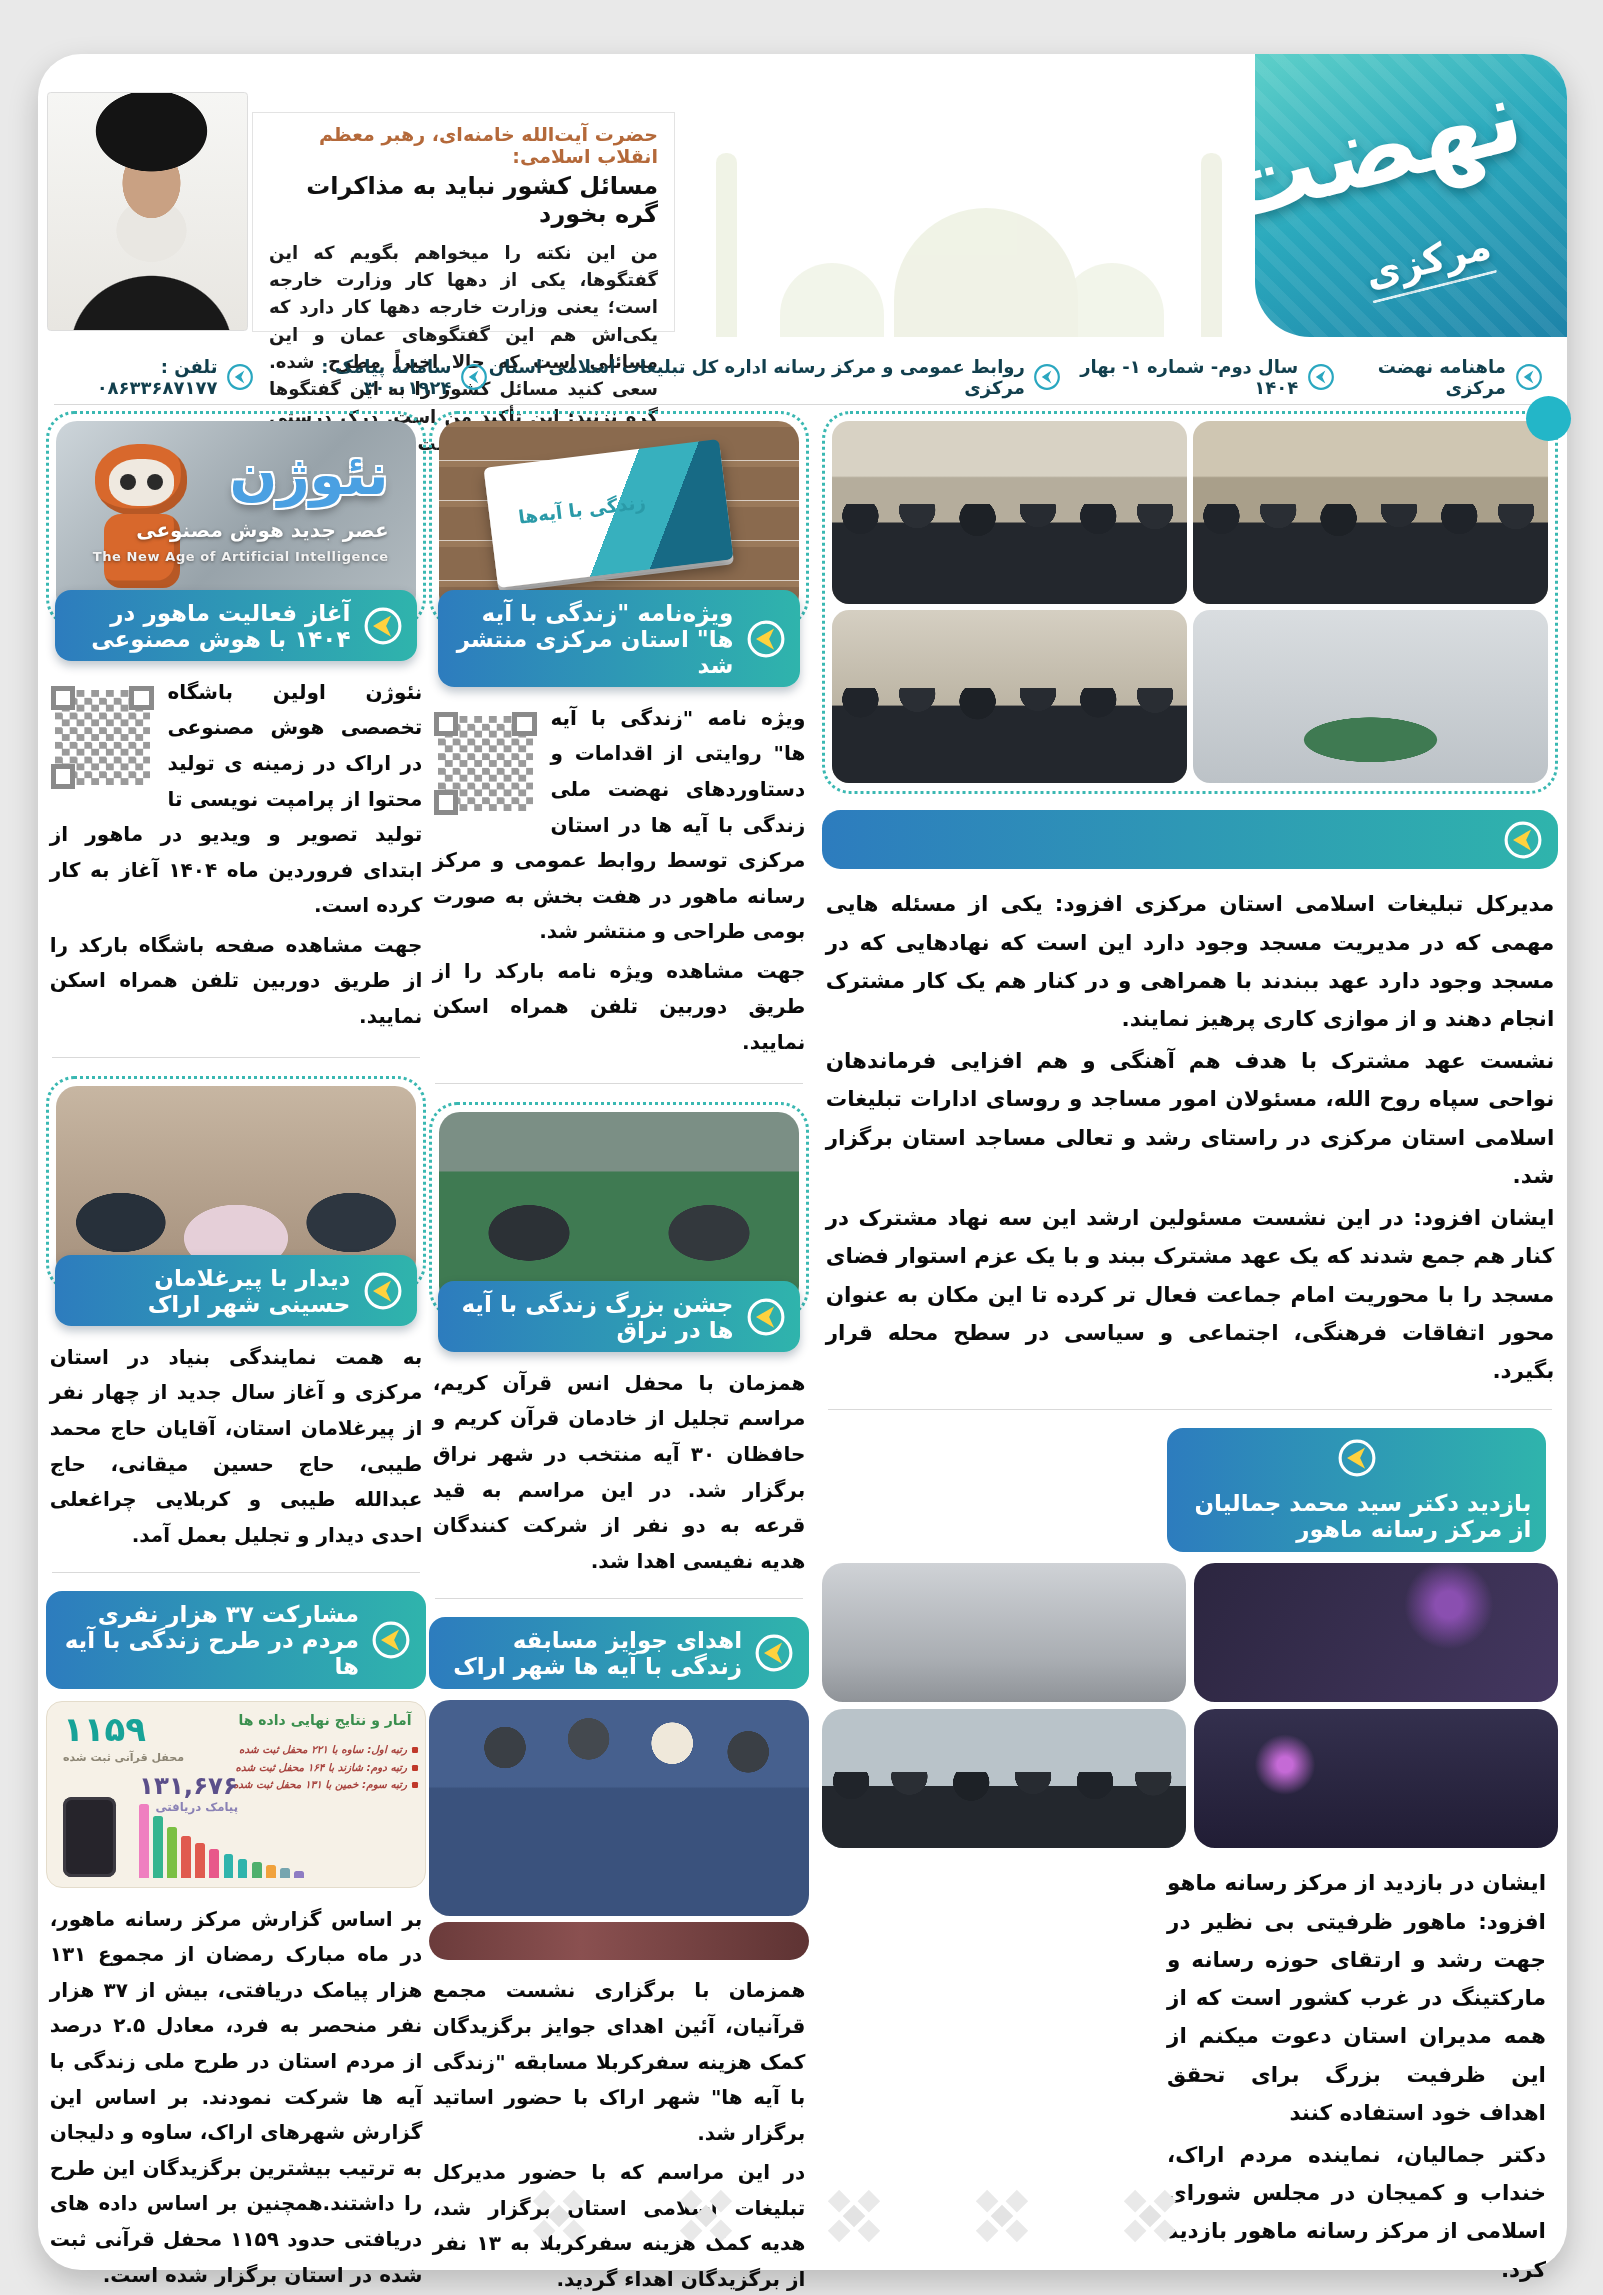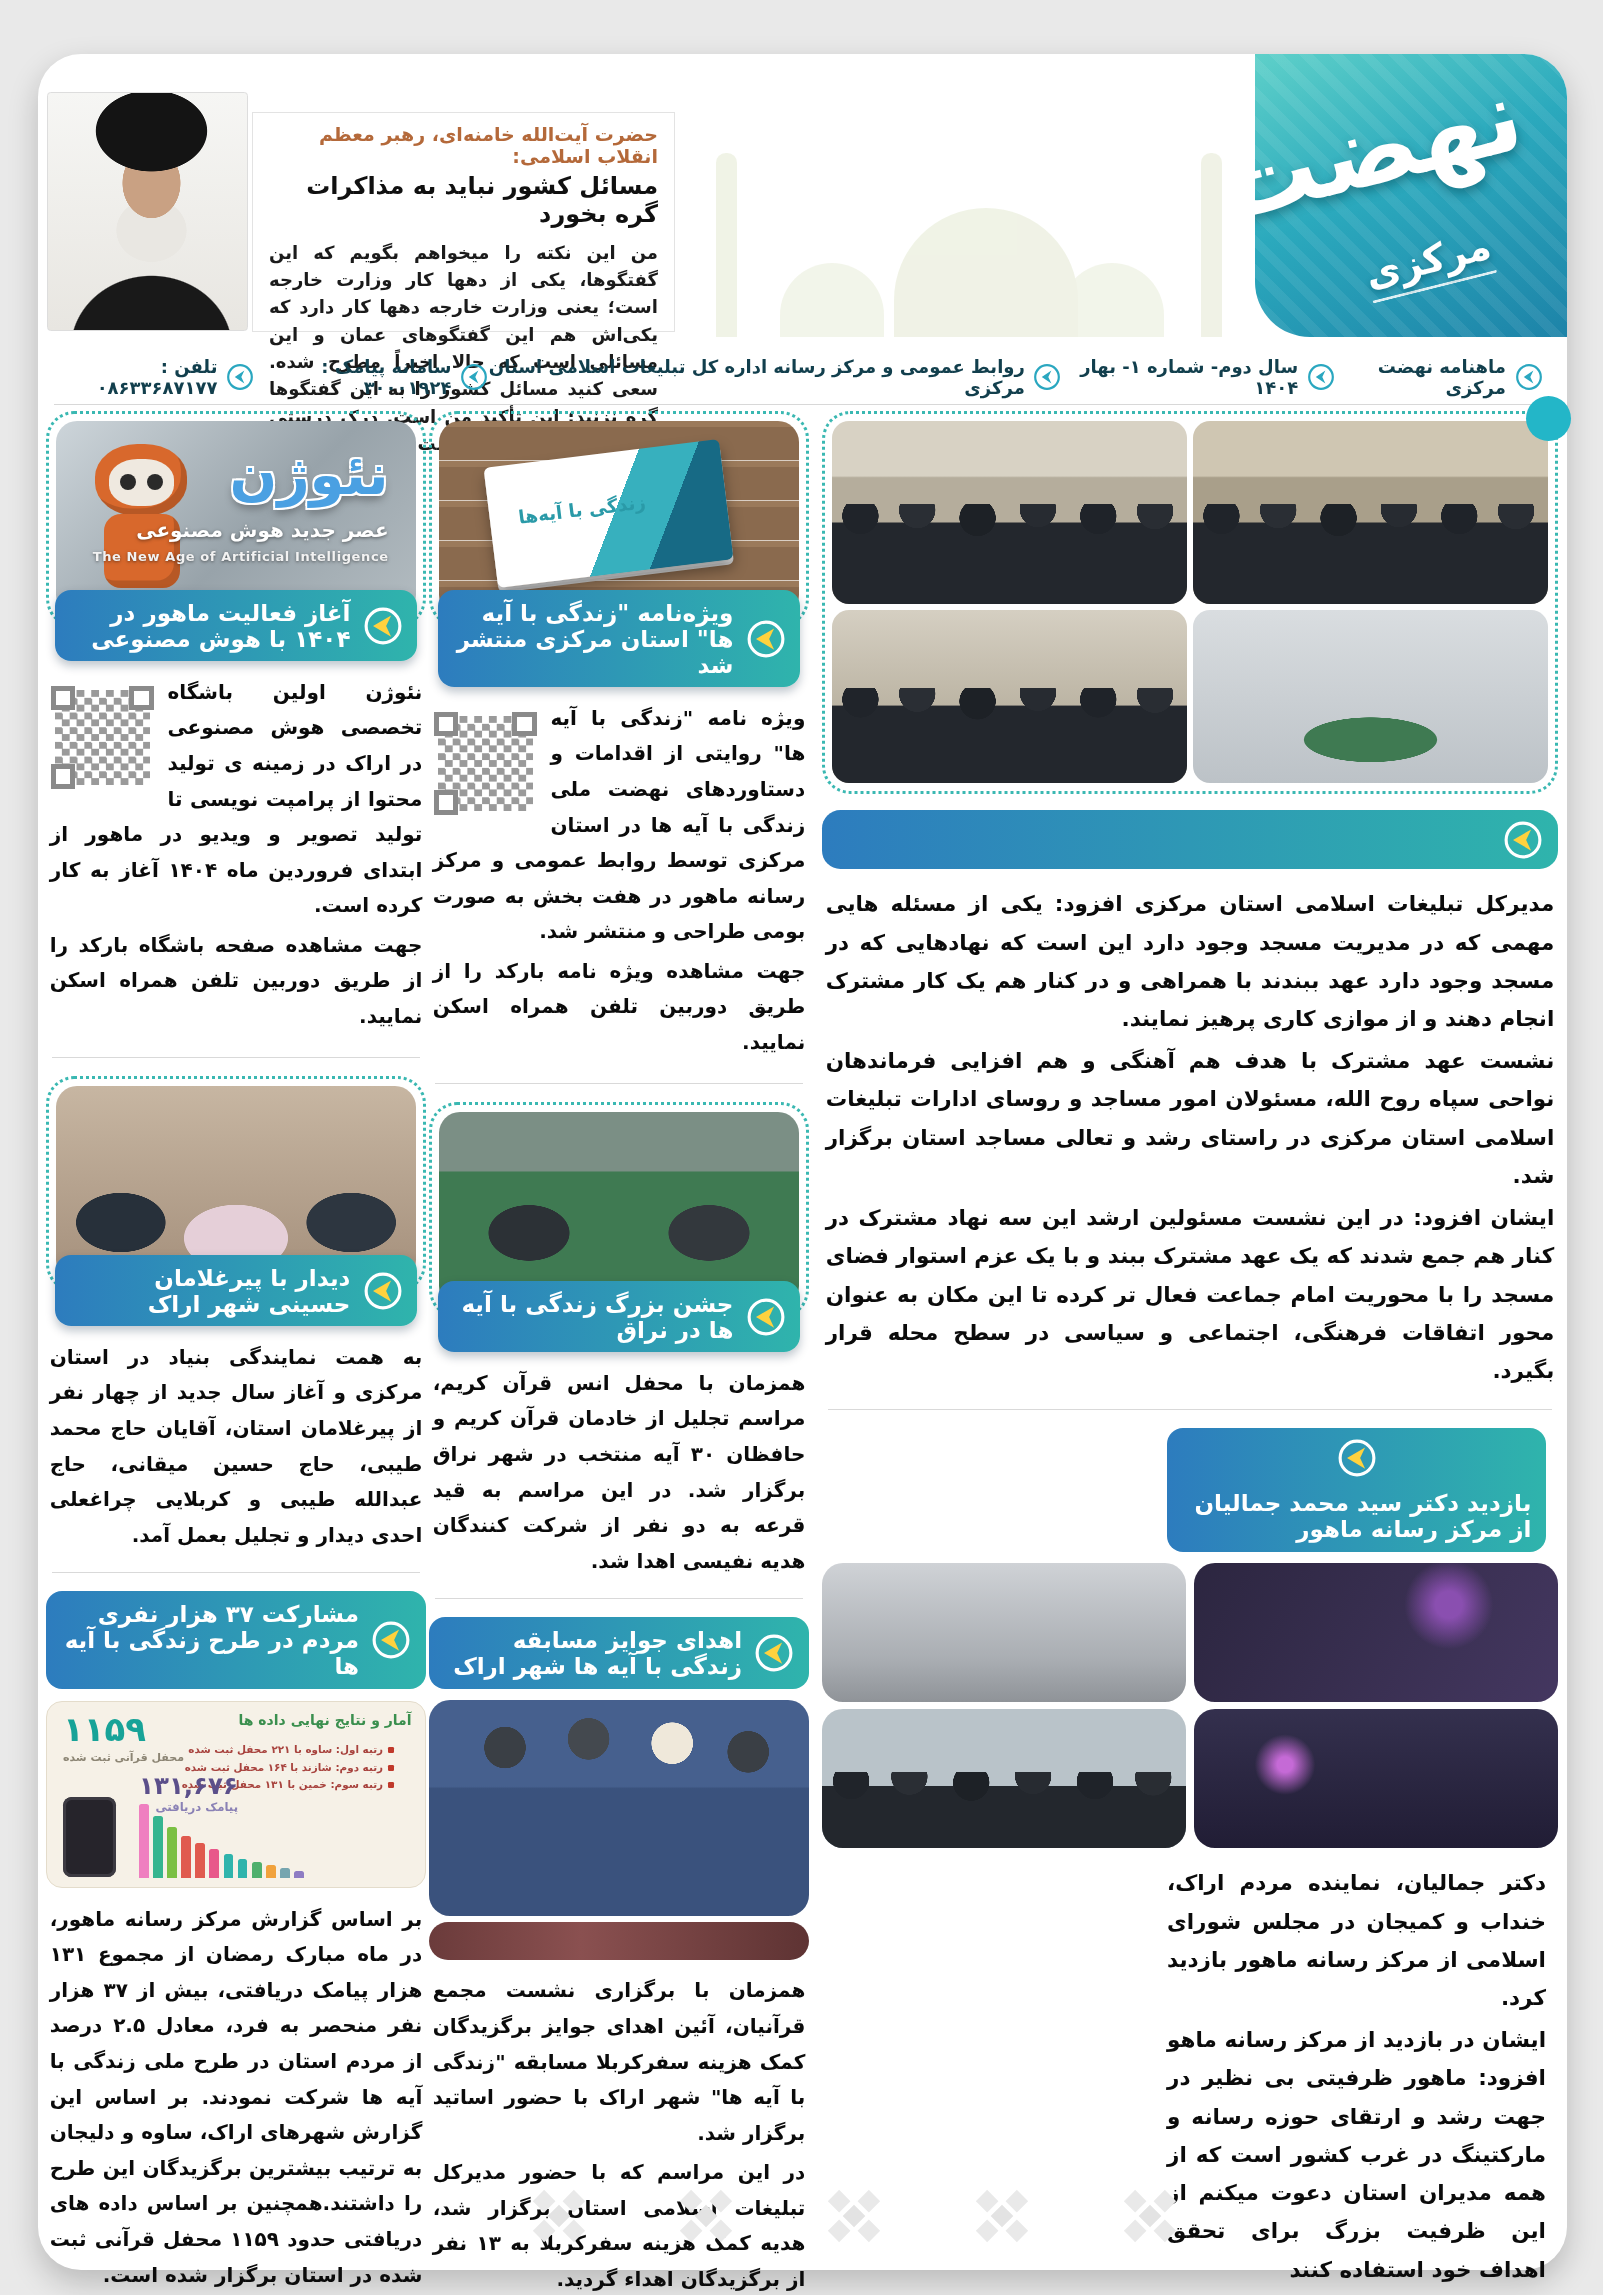--- a/index.html
+++ b/index.html
@@ -150,21 +150,21 @@
   .collage{display:grid;grid-template-columns:1fr 1fr;grid-template-rows:183px 173px;gap:6.1px;}
   .collage .photo{border-radius:17px;}
   .deco-circle{position:absolute;right:-16px;top:-18.4px;width:45px;height:45px;border-radius:50%;background:#23b6c8;z-index:4;}
   
   .grid4{display:grid;grid-template-columns:1fr 1fr;grid-template-rows:139px 139px;gap:7.4px;margin-top:11px;}
   
   .infog{height:185px;border-radius:16px;background:#f6f1e7;position:relative;margin-top:12.3px;overflow:hidden;border:0.6px solid #e4dccb;}
   .ig-title{position:absolute;right:13.5px;top:9.8px;color:#3a8f4e;font-size:14px;font-weight:bold;}
   .ig-num{position:absolute;left:16px;top:7.4px;color:#17a398;font-size:34px;font-weight:bold;}
   .ig-lab{position:absolute;left:16px;top:49px;color:#8c8574;font-size:11px;font-weight:bold;}
-  .ig-ranks{position:absolute;right:31px;top:39px;margin:0;padding:0;list-style:none;}
+  .ig-ranks{position:absolute;right:7px;top:39px;margin:0;padding:0;list-style:none;font-style:italic;}
   .ig-ranks li{color:#a8433e;font-size:10.4px;font-weight:bold;line-height:1.7;}
   .ig-ranks li::before{content:"";display:inline-block;width:6.1px;height:6.1px;background:#c0392b;border-radius:1.2px;margin-left:4.9px;}
   .ig-bars{position:absolute;left:92px;bottom:8.6px;display:flex;align-items:flex-end;gap:4.3px;height:74px;}
   .ig-bars i{display:block;width:9.8px;border-radius:2.5px 2.5px 0 0;background:#2fb4ac;}
   .ig-bars i:nth-child(1){height:10%;background:#8e7cc3;}
   .ig-bars i:nth-child(2){height:14%;background:#76a5af;}
   .ig-bars i:nth-child(3){height:18%;background:#f1a23c;}
   .ig-bars i:nth-child(4){height:22%;background:#4fb06d;}
   .ig-bars i:nth-child(5){height:27%;background:#2fb4ac;}
   .ig-bars i:nth-child(6){height:33%;background:#2fb4ac;}
@@ -436,22 +436,22 @@
           </svg>
         <span class="t">بازدید دکتر سید محمد جمالیان از مرکز رسانه ماهور</span>
       </div>
       <div class="grid4">
         <div class="photo ph-studio1"></div>
         <div class="photo ph-studio2"></div>
         <div class="photo ph-studio3"></div>
         <div class="photo ph-studio4 crowd"></div>
       </div>
       <div class="txt w-right">
+        <p>ایشان در بازدید از مرکز رسانه ماهو افزود: ماهور ظرفیتی بی نظیر در جهت رشد و ارتقای حوزه رسانه و مارکتینگ در غرب کشور است که از همه مدیران استان دعوت میکنم از این ظرفیت بزرگ برای تحقق اهداف خود استفاده کنند</p>
         <p>دکتر جمالیان، نماینده مردم اراک، خنداب و کمیجان در مجلس شورای اسلامی از مرکز رسانه ماهور بازدید کرد.</p>
-        <p>ایشان در بازدید از مرکز رسانه ماهو افزود: ماهور ظرفیتی بی نظیر در جهت رشد و ارتقای حوزه رسانه و مارکتینگ در غرب کشور است که از همه مدیران استان دعوت میکنم از این ظرفیت بزرگ برای تحقق اهداف خود استفاده کنند</p>
       </div>
 
     </div>
 
     <div class="orns">
       <div class="orn">
           <span></span>
         </div>
       <div class="orn">
           <span></span>

